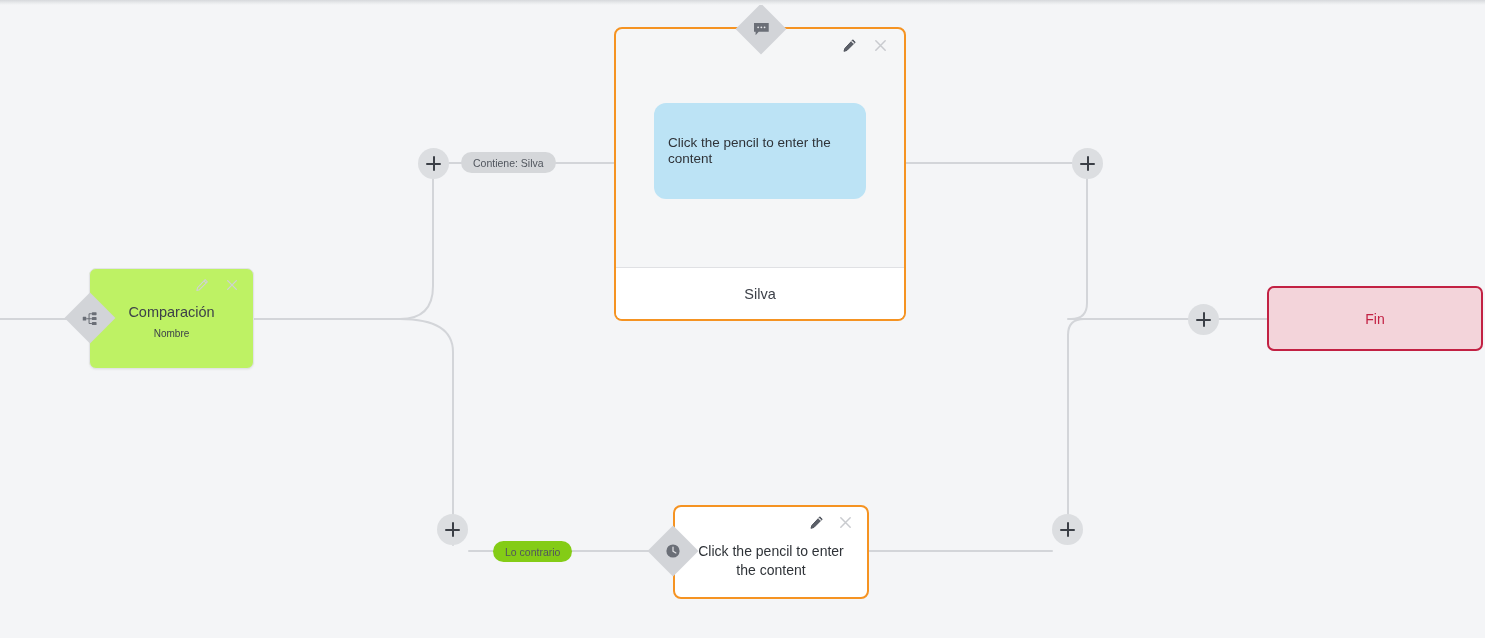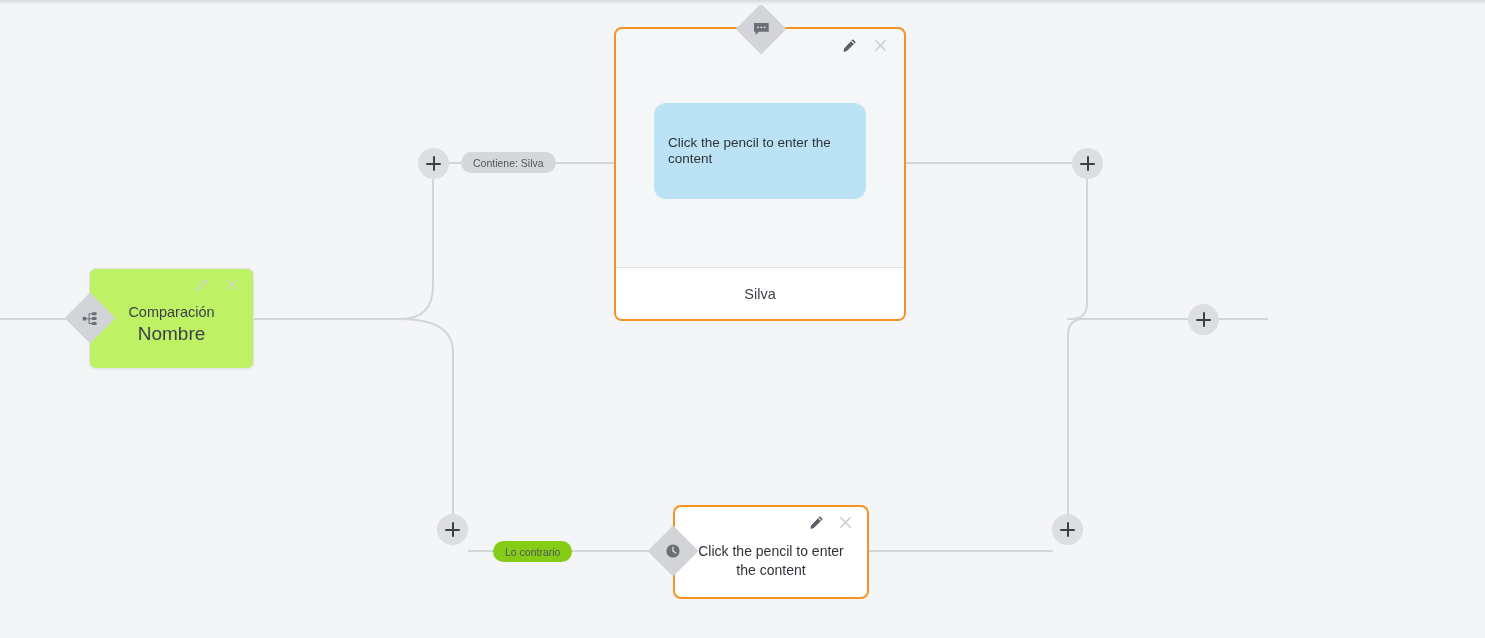--- a/index.html
+++ b/index.html
@@ -65,21 +65,21 @@
     align-items: center;
     gap: 16px;
   }
   .node-compare .line1 {
     font-size: 14.5px;
     color: #3d4149;
     margin-top: 8px;
     line-height: 22px;
   }
   .node-compare .line2 {
-    font-size: 19px;
+    font-size: 10px;
     color: #3d4149;
     line-height: 22px;
   }
 
   
   .node-message {
     left: 614px; top: 27px;
     width: 292px; height: 294px;
     border: 2px solid #f59322;
     border-radius: 8px;
@@ -385,14 +385,17 @@
   <div class="plus" style="left:1052px; top:514px;">
     <span class="bar-h"></span>
     <span class="bar-v"></span>
   </div>
 
   <div class="plus" style="left:1188px; top:304px;">
     <span class="bar-h"></span>
     <span class="bar-v"></span>
   </div>
 
+  <div class="node node-end">
+    <span class="end-label">Fin</span>
+  </div>
 
 </div>
 
 </body></html>

